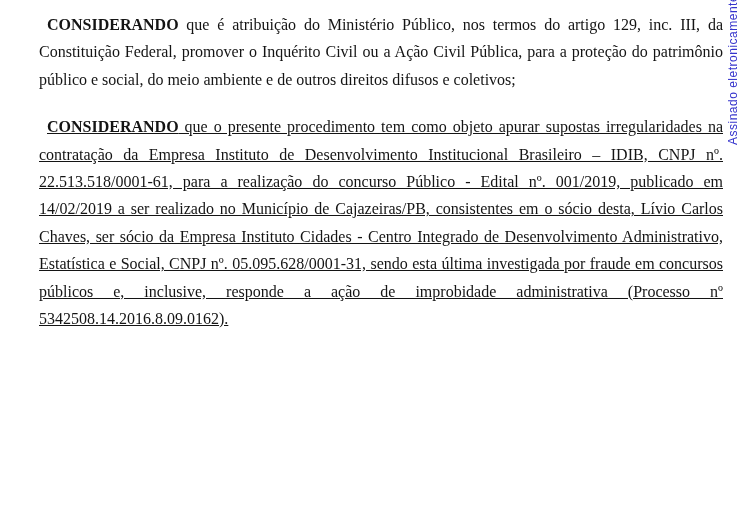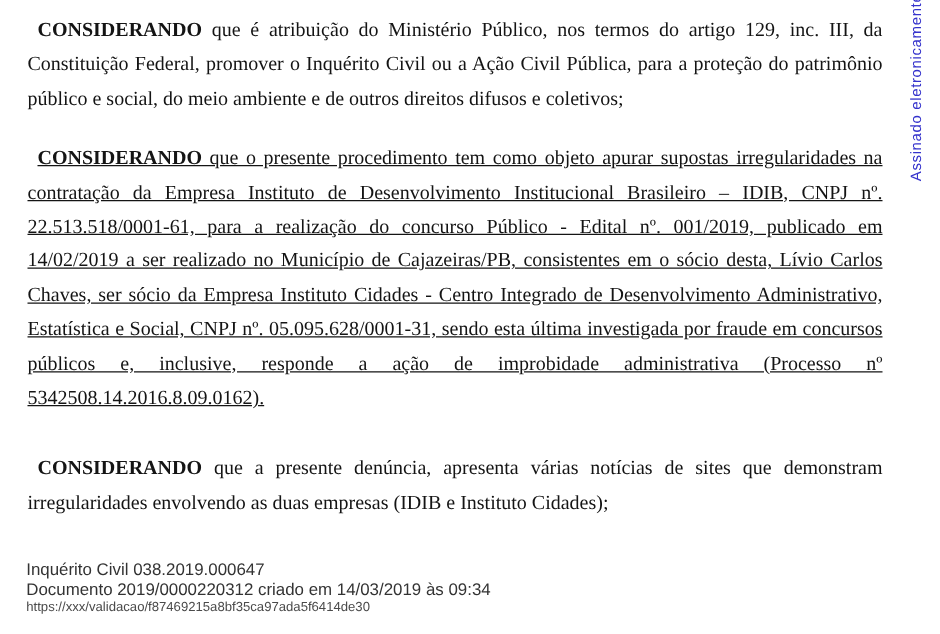--- a/index.html
+++ b/index.html
@@ -10,21 +10,21 @@
   #page {
     position: relative;
     width: 752px;
     height: 507px;
     background: #ffffff;
     overflow: hidden;
   }
   
   .doc-body {
     position: absolute;
-    left: 22px;
+    left: 39px;
     top: 11px;
     width: 684px;
     font-family: "Liberation Serif", "DejaVu Serif", serif;
     font-size: 16px;
     line-height: 27.4px;
     color: #141414;
     text-align: justify;
   }
   .doc-body p {
     margin: 0;
@@ -69,24 +69,18 @@
 </head>
 <body>
 
 <div id="page">
 
   <div class="doc-body">
     <p class="p1"><b>CONSIDERANDO</b><span> que é atribuição do Ministério Público, nos termos do artigo 129, inc. III, da Constituição Federal, promover o Inquérito Civil ou a Ação Civil Pública, para a proteção do patrimônio público e social, do meio ambiente e de outros direitos difusos e coletivos;</span></p>
 
     <p class="p2"><b>CONSIDERANDO</b><span> que o presente procedimento tem como objeto apurar supostas irregularidades na contratação da Empresa Instituto de Desenvolvimento Institucional Brasileiro – IDIB, CNPJ nº. 22.513.518/0001-61, para a realização do concurso Público - Edital nº. 001/2019, publicado em 14/02/2019 a ser realizado no Município de Cajazeiras/PB, consistentes em o sócio desta, Lívio Carlos Chaves, ser sócio da Empresa Instituto Cidades - Centro Integrado de Desenvolvimento Administrativo, Estatística e Social, CNPJ nº. 05.095.628/0001-31, sendo esta última investigada por fraude em concursos públicos e, inclusive, responde a ação de improbidade administrativa (Processo nº 5342508.14.2016.8.09.0162).</span></p>
 
-    <p class="p3"><b>CONSIDERANDO</b><span> que a presente denúncia, apresenta várias notícias de sites que demonstram irregularidades envolvendo as duas empresas (IDIB e Instituto Cidades);</span></p>
   </div>
 
-  <div class="doc-footer">
-    <div class="line">Inquérito Civil 038.2019.000647</div>
-    <div class="line">Documento 2019/0000220312 criado em 14/03/2019 às 09:34</div>
-    <div class="url">https://xxx/validacao/f87469215a8bf35ca97ada5f6414de30</div>
-  </div>
 
   <div class="signature-strip" style="color: rgb(53, 51, 204);">Assinado eletronicamente</div>
 
 </div>
 
 </body></html>

